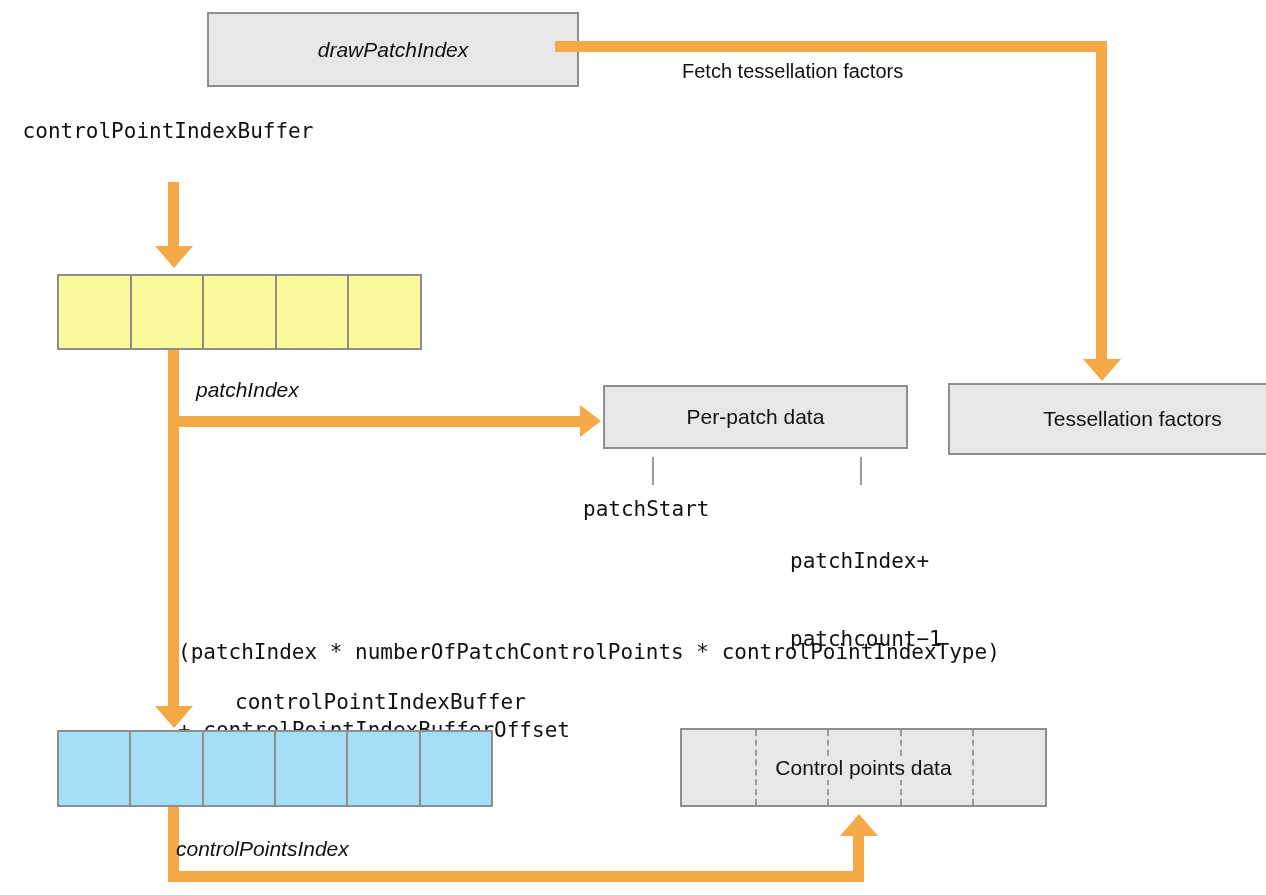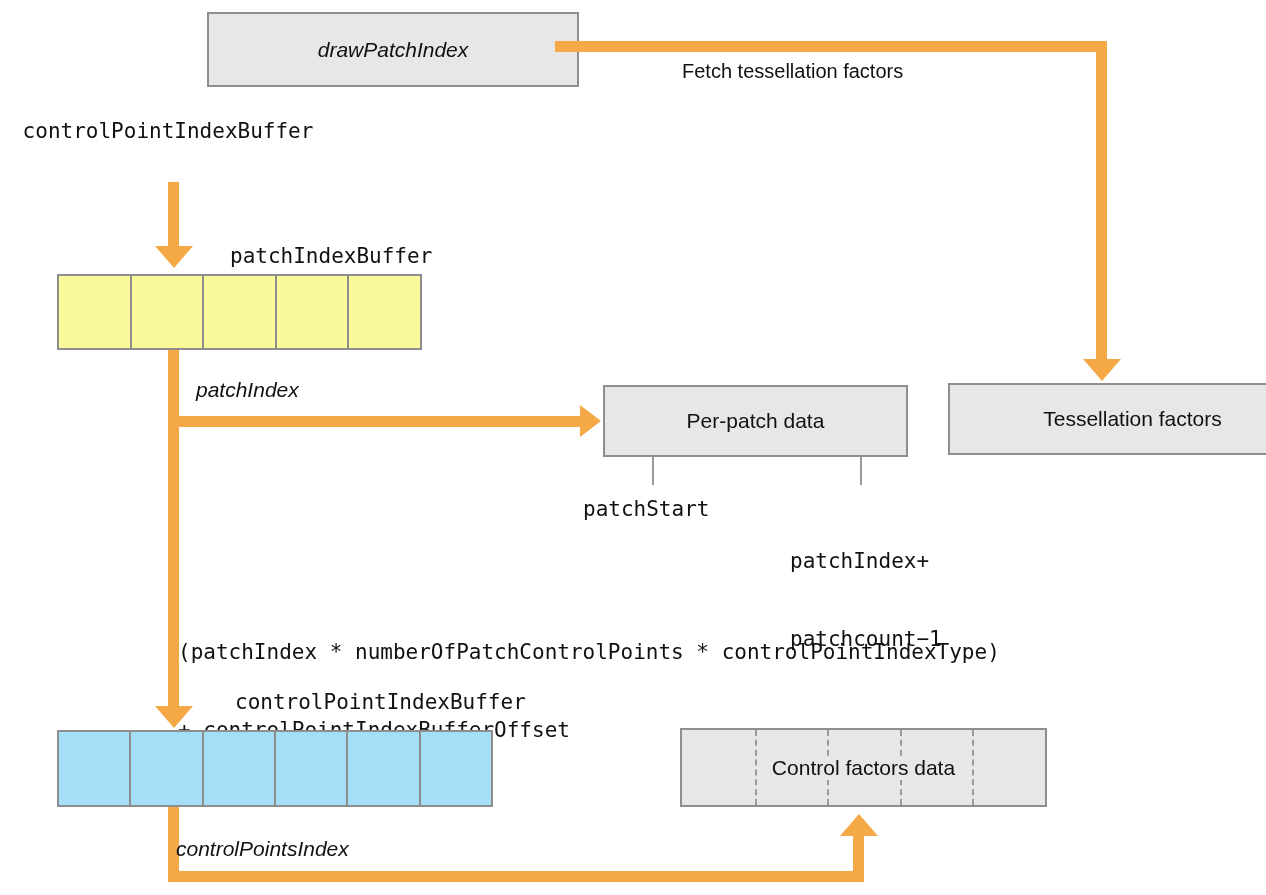--- a/index.html
+++ b/index.html
@@ -58,37 +58,36 @@
     <span class="boxlabel">Tessellation factors</span>
   </div>
 
   <div class="tl-block" style="left:12px;top:119px;width:312px;">
     <div class="mono">controlPointIndexBuffer</div>
   </div>
 
   <div class="seg" style="left:168px;top:182px;width:11px;height:66px;"></div>
   <div class="tri down" style="left:155px;top:246px;"></div>
 
-  <div class="lbl mono" style="left:230px;top:243px;">patchIndexBuffer</div>
   <div class="buffer yellow" style="left:57px;top:274px;width:365px;height:76px;">
       <div class="cell"></div>
       <div class="cell"></div>
       <div class="cell"></div>
       <div class="cell"></div>
       <div class="cell"></div>
     </div>
 
   <div class="seg" style="left:168px;top:350px;width:11px;height:358px;"></div>
   <div class="tri down" style="left:155px;top:706px;"></div>
 
   <div class="seg" style="left:168px;top:416px;width:414px;height:11px;"></div>
   <div class="tri right" style="left:580px;top:405px;"></div>
   <div class="lbl italic" style="left:196px;top:377px;font-size:21px;">patchIndex</div>
 
-  <div class="gbox" style="left:603px;top:385px;width:305px;height:72px;">
+  <div class="gbox" style="left:603px;top:385px;width:305px;height:64px;">
     <span class="boxlabel">Per-patch data</span>
   </div>
   <div class="tick" style="left:652px;top:457px;"></div>
   <div class="tick" style="left:860px;top:457px;"></div>
   <div class="lbl mono" style="left:583px;top:496px;">patchStart</div>
   <div class="lbl" style="left:790px;top:496px;">
     <div class="mono">patchIndex+</div>
     <div class="mono">patchcount−1</div>
   </div>
 
@@ -107,20 +106,20 @@
       <div class="cell"></div>
     </div>
 
   <div class="seg" style="left:168px;top:807px;width:11px;height:75px;"></div>
   <div class="seg" style="left:168px;top:871px;width:696px;height:11px;"></div>
   <div class="seg" style="left:853px;top:836px;width:11px;height:46px;"></div>
   <div class="tri up" style="left:840px;top:814px;"></div>
   <div class="lbl italic" style="left:176px;top:836px;font-size:21px;">controlPointsIndex</div>
 
   <div class="gbox" style="left:680px;top:728px;width:367px;height:79px;">
-    <span class="boxlabel onbg">Control factors data</span>
+    <span class="boxlabel onbg">Control points data</span>
   <div class="divider" style="left: 20%;"></div>
       <div class="divider" style="left: 40%;"></div>
       <div class="divider" style="left: 60%;"></div>
       <div class="divider" style="left: 80%;"></div>
     </div>
 
 </div>
 
 </body></html>

